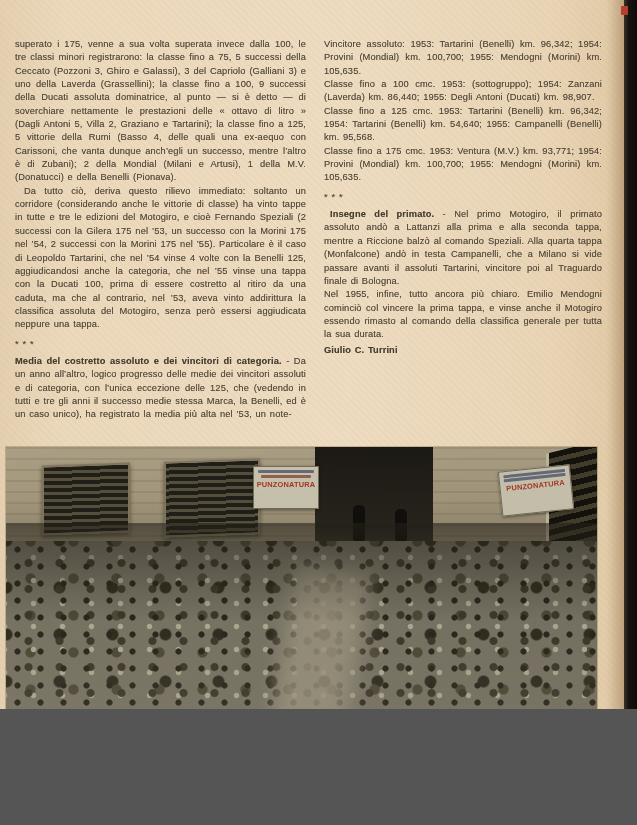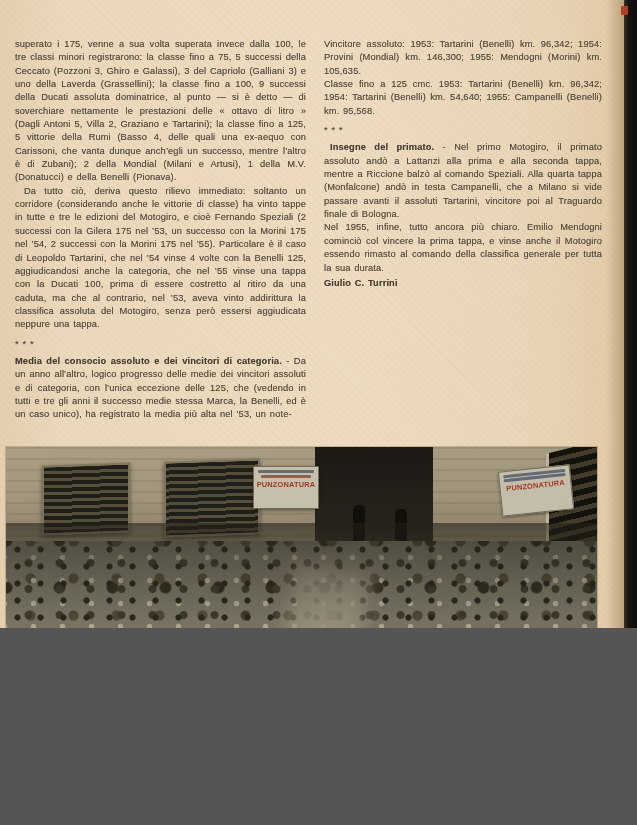--- a/index.html
+++ b/index.html
@@ -1,17 +1,17 @@
 <!DOCTYPE html>
 <html><head>
 <meta charset="utf-8">
 <style>
   html,body{margin:0;padding:0;background:#555;}
   .page{
-    position:relative;width:637px;height:628px;overflow:hidden;
+    position:relative;width:637px;height:709px;overflow:hidden;
     background:linear-gradient(90deg,#e4d0b0 0%,#ecd9bc 10%,#eedcc1 55%,#e9d5b6 86%,#e2cba8 96%,#d3b68c 100%);
     font-family:"Liberation Sans",sans-serif;
   }
   .page::before{content:"";position:absolute;inset:0;pointer-events:none;
     background:repeating-linear-gradient(45deg,rgba(175,145,105,.05) 0 2px,rgba(255,255,255,0) 2px 5px);}
   .edge-shadow{position:absolute;top:0;right:13px;width:18px;height:100%;
     background:linear-gradient(90deg,rgba(110,80,45,0),rgba(110,80,45,.28));}
   .edge-strip{position:absolute;top:0;right:0;width:13px;height:100%;
     background:linear-gradient(90deg,#3a3128 0%,#16130f 35%,#0e0c09 100%);}
   .red-mark{position:absolute;top:6px;right:9px;width:7px;height:9px;background:#b4402c;border-radius:1px;}
@@ -82,26 +82,28 @@
 <body>
 
 <div class="page">
 
   <div class="text-area">
 
     <div class="col col-left">
       <p>superato i 175, venne a sua volta superata invece dalla 100, le tre classi minori registrarono: la classe fino a 75, 5 successi della Ceccato (Pozzoni 3, Ghiro e Galassi), 3 del Capriolo (Galliani 3) e uno della Laverda (Grassellini); la classe fino a 100, 9 successi della Ducati assoluta dominatrice, al punto — si è detto — di soverchiare nettamente le prestazioni delle « ottavo di litro » (Dagli Antoni 5, Villa 2, Graziano e Tartarini); la classe fino a 125, 5 vittorie della Rumi (Basso 4, delle quali una ex-aequo con Carissoni, che vanta dunque anch’egli un successo, mentre l’altro è di Zubani); 2 della Mondial (Milani e Artusi), 1 della M.V. (Donatucci) e della Benelli (Pionava).</p>
       <p class="indent">Da tutto ciò, deriva questo rilievo immediato: soltanto un corridore (considerando anche le vittorie di classe) ha vinto tappe in tutte e tre le edizioni del Motogiro, e cioè Fernando Speziali (2 successi con la Gilera 175 nel ’53, un successo con la Morini 175 nel ’54, 2 successi con la Morini 175 nel ’55). Particolare è il caso di Leopoldo Tartarini, che nel ’54 vinse 4 volte con la Benelli 125, aggiudicandosi anche la categoria, che nel ’55 vinse una tappa con la Ducati 100, prima di essere costretto al ritiro da una caduta, ma che al contrario, nel ’53, aveva vinto addirittura la classifica assoluta del Motogiro, senza però essersi aggiudicata neppure una tappa.</p>
       <p class="sep">* * *</p>
-      <p><b class="lead">Media del consocio assoluto e dei vincitori di categoria.</b><span> - Da un anno all’altro, logico progresso delle medie dei vincitori assoluti e di categoria, con l’unica eccezione delle 125, che (vedendo in tutti e tre gli anni il successo medie stessa Marca, la Benelli, ed è un caso unico), ha registrato la media più alta nel ’53, un note-</span></p>
+      <p><b class="lead">Media del costretto assoluto e dei vincitori di categoria.</b><span> - Da un anno all’altro, logico progresso delle medie dei vincitori assoluti e di categoria, con l’unica eccezione delle 125, che (vedendo in tutti e tre gli anni il successo medie stessa Marca, la Benelli, ed è un caso unico), ha registrato la media più alta nel ’53, un note-</span></p>
     </div>
 
     <div class="col col-right">
-      <p>Vincitore assoluto: 1953: Tartarini (Benelli) km. 96,342; 1954: Provini (Mondial) km. 146,300; 1955: Mendogni (Morini) km. 105,635.</p>
+      <p>Vincitore assoluto: 1953: Tartarini (Benelli) km. 96,342; 1954: Provini (Mondial) km. 100,700; 1955: Mendogni (Morini) km. 105,635.</p>
+      <p>Classe fino a 100 cmc. 1953: (sottogruppo); 1954: Zanzani (Laverda) km. 86,440; 1955: Degli Antoni (Ducati) km. 98,907.</p>
       <p>Classe fino a 125 cmc. 1953: Tartarini (Benelli) km. 96,342; 1954: Tartarini (Benelli) km. 54,640; 1955: Campanelli (Benelli) km. 95,568.</p>
+      <p>Classe fino a 175 cmc. 1953: Ventura (M.V.) km. 93,771; 1954: Provini (Mondial) km. 100,700; 1955: Mendogni (Morini) km. 105,635.</p>
       <p class="sep">* * *</p>
       <p class="indent-sm"><b class="lead">Insegne del primato.</b><span> - Nel primo Motogiro, il primato assoluto andò a Lattanzi alla prima e alla seconda tappa, mentre a Riccione balzò al comando Speziali. Alla quarta tappa (Monfalcone) andò in testa Campanelli, che a Milano si vide passare avanti il assoluti Tartarini, vincitore poi al Traguardo finale di Bologna.</span></p>
       <p>Nel 1955, infine, tutto ancora più chiaro. Emilio Mendogni cominciò col vincere la prima tappa, e vinse anche il Motogiro essendo rimasto al comando della classifica generale per tutta la sua durata.</p>
       <p class="byline">Giulio C. Turrini</p>
     </div>
 
   </div>
 
   <div class="photo">
     <div class="wall"></div>

